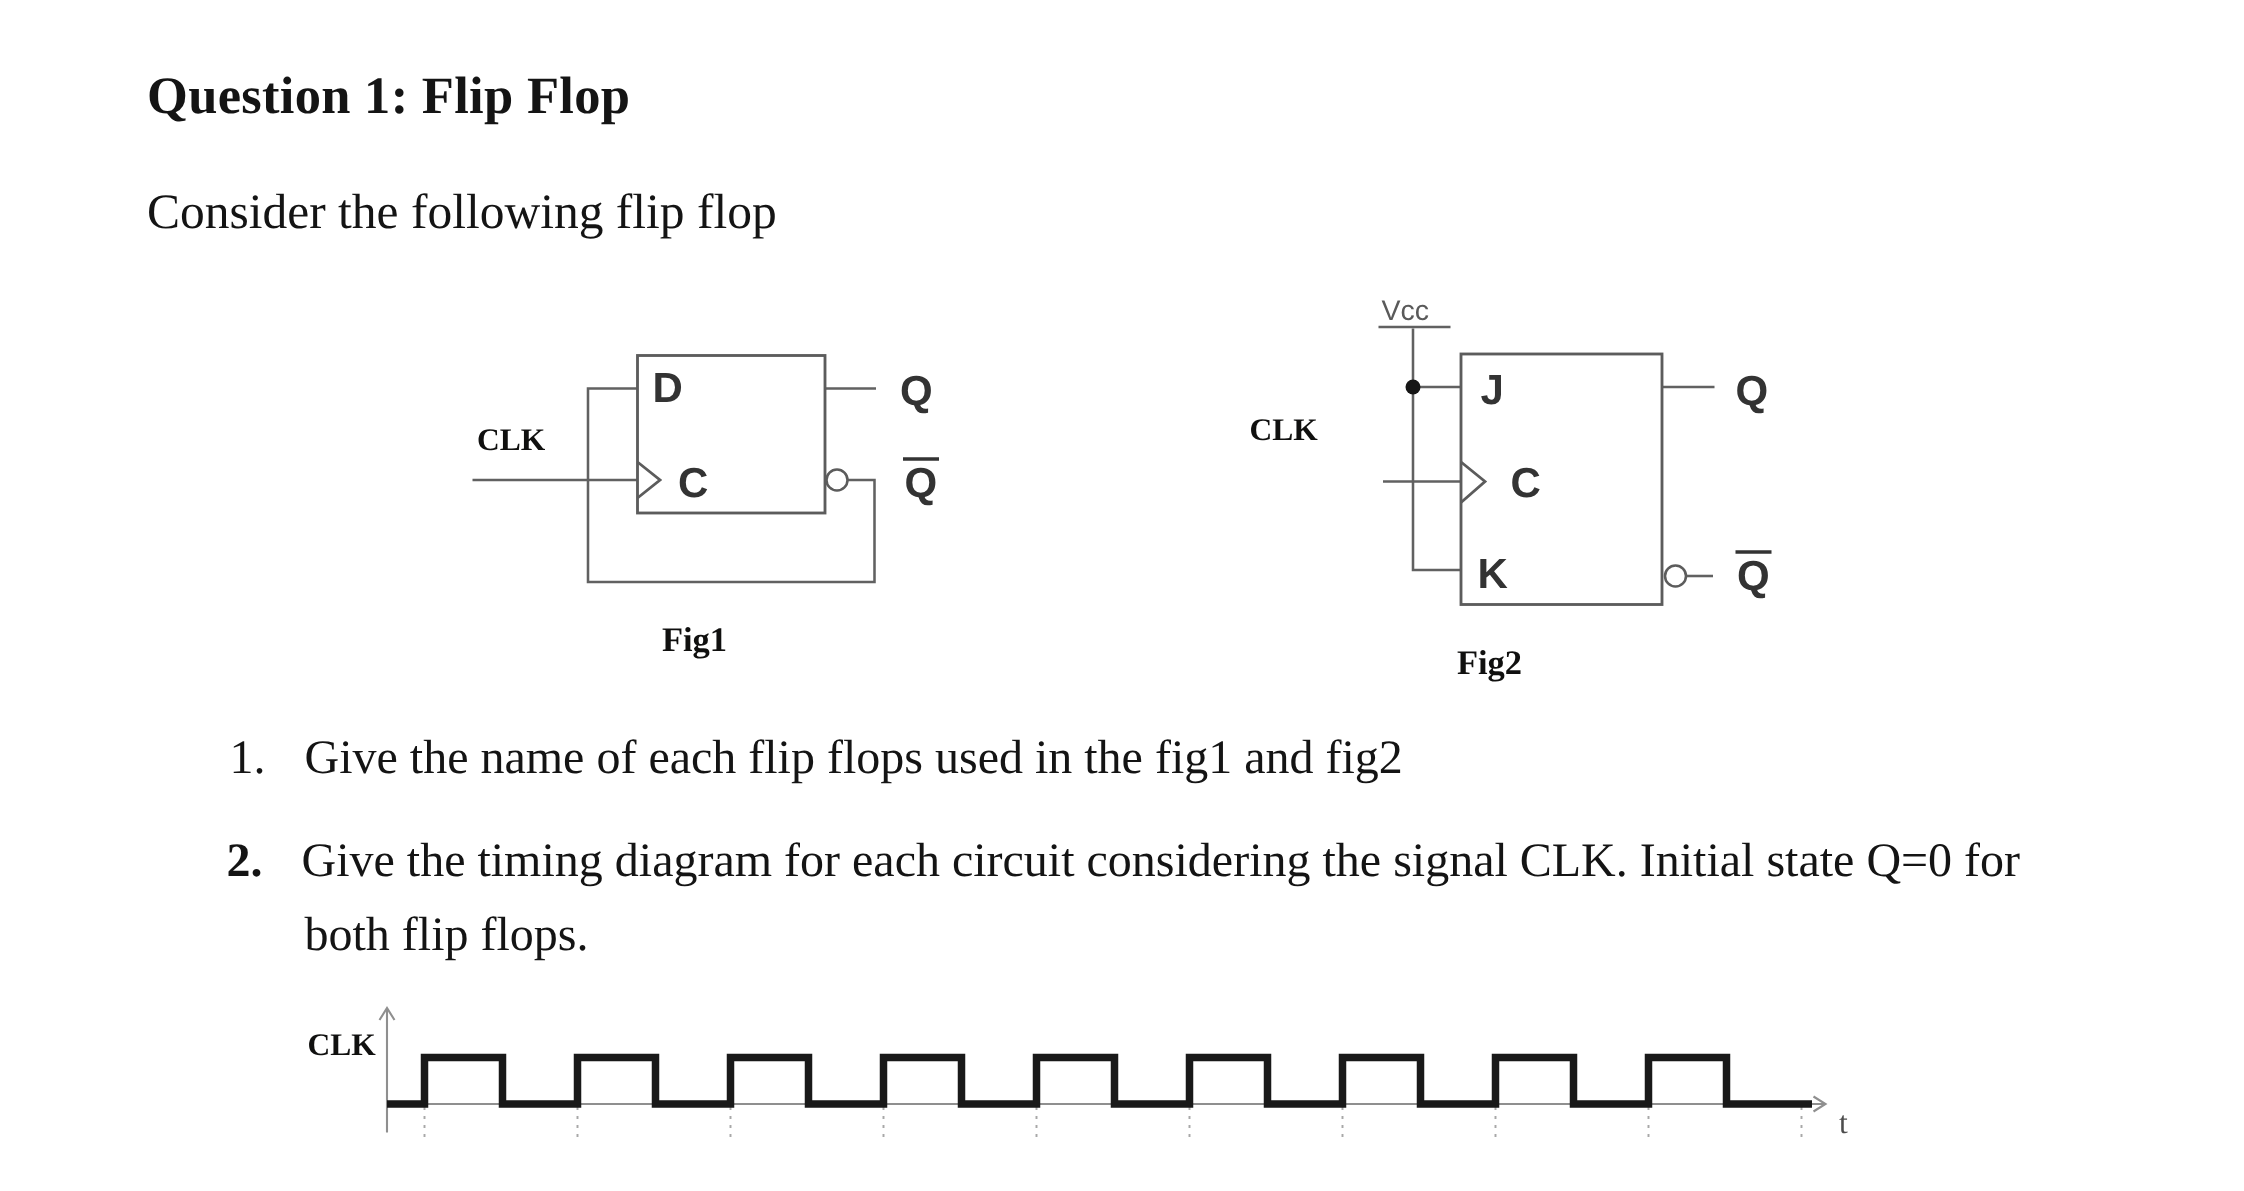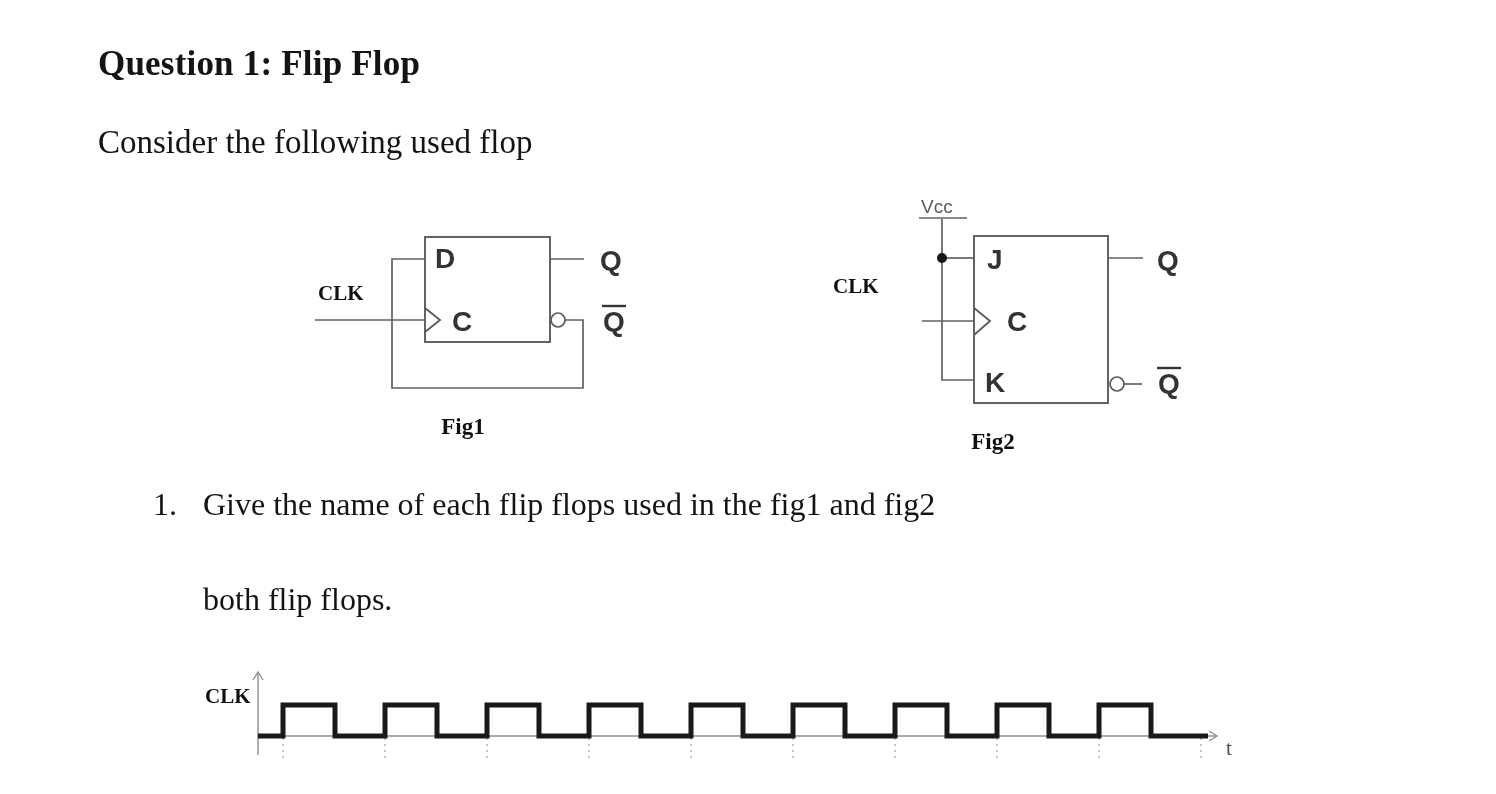--- a/index.html
+++ b/index.html
@@ -58,21 +58,21 @@
   .tick { stroke: #a8a8a8; stroke-width: 1.3; stroke-dasharray: 2 4; }
   .wave { stroke: #191919; stroke-width: 5; fill: none; stroke-linejoin: miter; }
   .tlabel { font-family: "Liberation Serif", serif; font-size: 21px; fill: #4d4d4d; }
 </style>
 </head>
 <body>
 
 <div class="page">
 
   <div class="doc-title">Question 1: Flip Flop</div>
-  <div class="intro">Consider the following used flop</div>
+  <div class="intro">Consider the following flip flop</div>
 
   <svg class="fig-svg" style="left:300px; top:190px;" width="345" height="270" viewBox="0 0 345 270">
 
     <path class="wire" d="M125,69 H92 V198 H283 V130 H265"></path>
 
     <path class="wire" d="M15,130 H125"></path>
 
     <path class="wire" d="M250,69 H284"></path>
 
     <rect class="boxln" x="125" y="47" width="125" height="105"></rect>
@@ -113,21 +113,24 @@
     <text class="pinlbl" x="337" y="85">Q</text>
     <text class="pinlbl" x="338" y="208">Q</text>
     <line class="obar" x1="337" y1="183" x2="361" y2="183"></line>
     <text class="clklbl" x="13" y="108">CLK</text>
     <text class="caption" x="173" y="264">Fig2</text>
   </svg>
 
   <div class="q-line" style="left:153px; top:486px;">
     <span class="q-num">1.</span><span>Give the name of each flip flops used in the fig1 and fig2</span>
   </div>
-  <div class="q-line" style="left:203px; top:581px;text-align:right;">
+  <div class="q-line" style="left:151px; top:555px;">
+    <span class="q-num bold">2.</span><span>Give the timing diagram for each circuit considering the signal CLK. Initial state Q=0 for</span>
+  </div>
+  <div class="q-line" style="left:203px; top:604px;text-align:right;">
     <span>both flip flops.</span>
   </div>
 
   <svg class="fig-svg" style="left:185px; top:660px;" width="1311" height="130" viewBox="0 0 1311 130">
 
     <line class="axis" x1="73" y1="13" x2="73" y2="95"></line>
     <path class="axis" d="M68,20 L73,12 L78,20"></path>
     <line class="axis" x1="73" y1="76" x2="1031" y2="76"></line>
     <path class="axis" d="M1024,71 L1032,76 L1024,81"></path>
 

